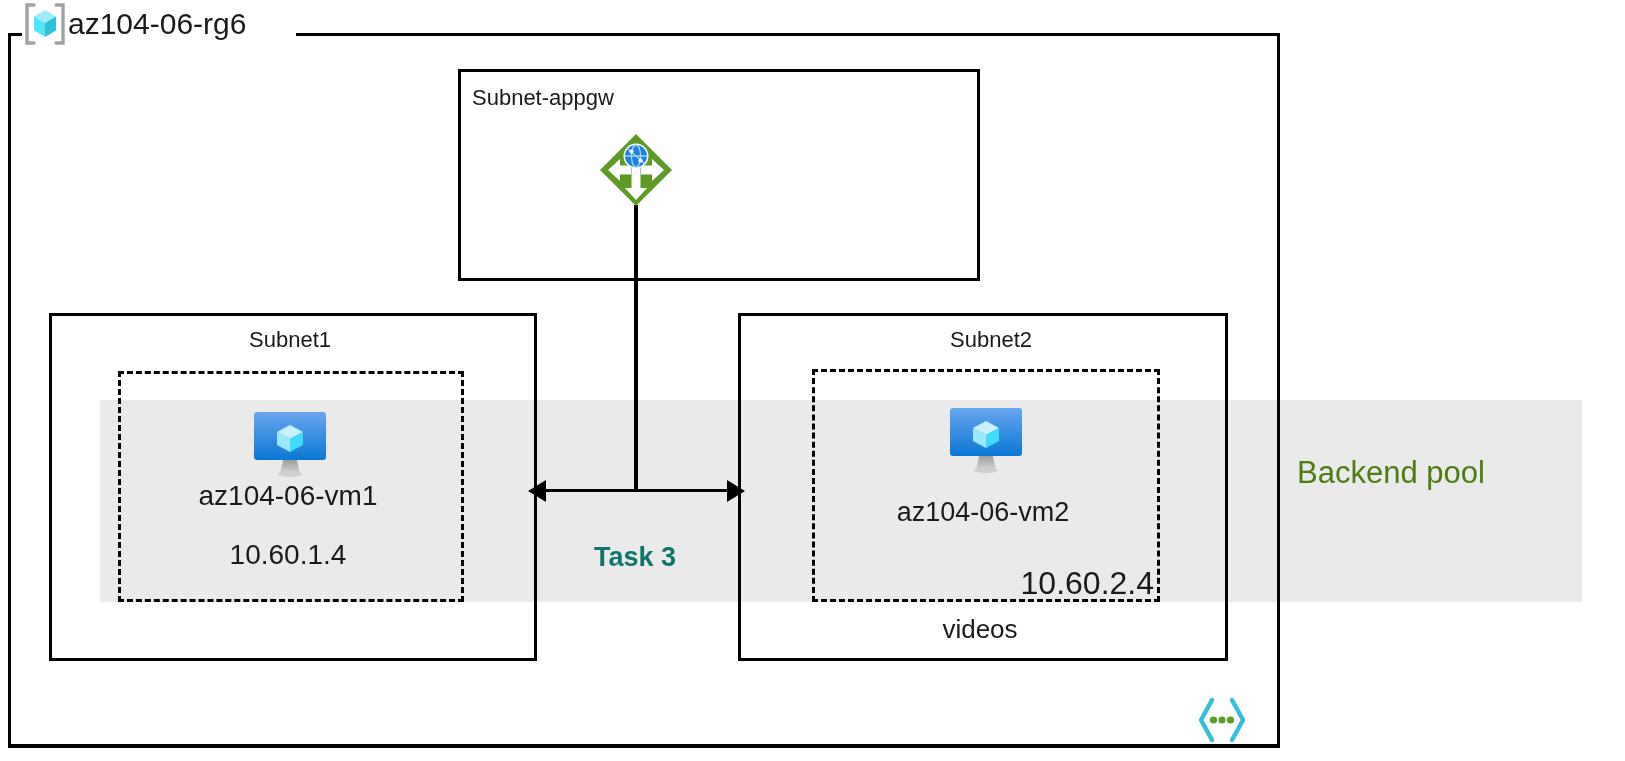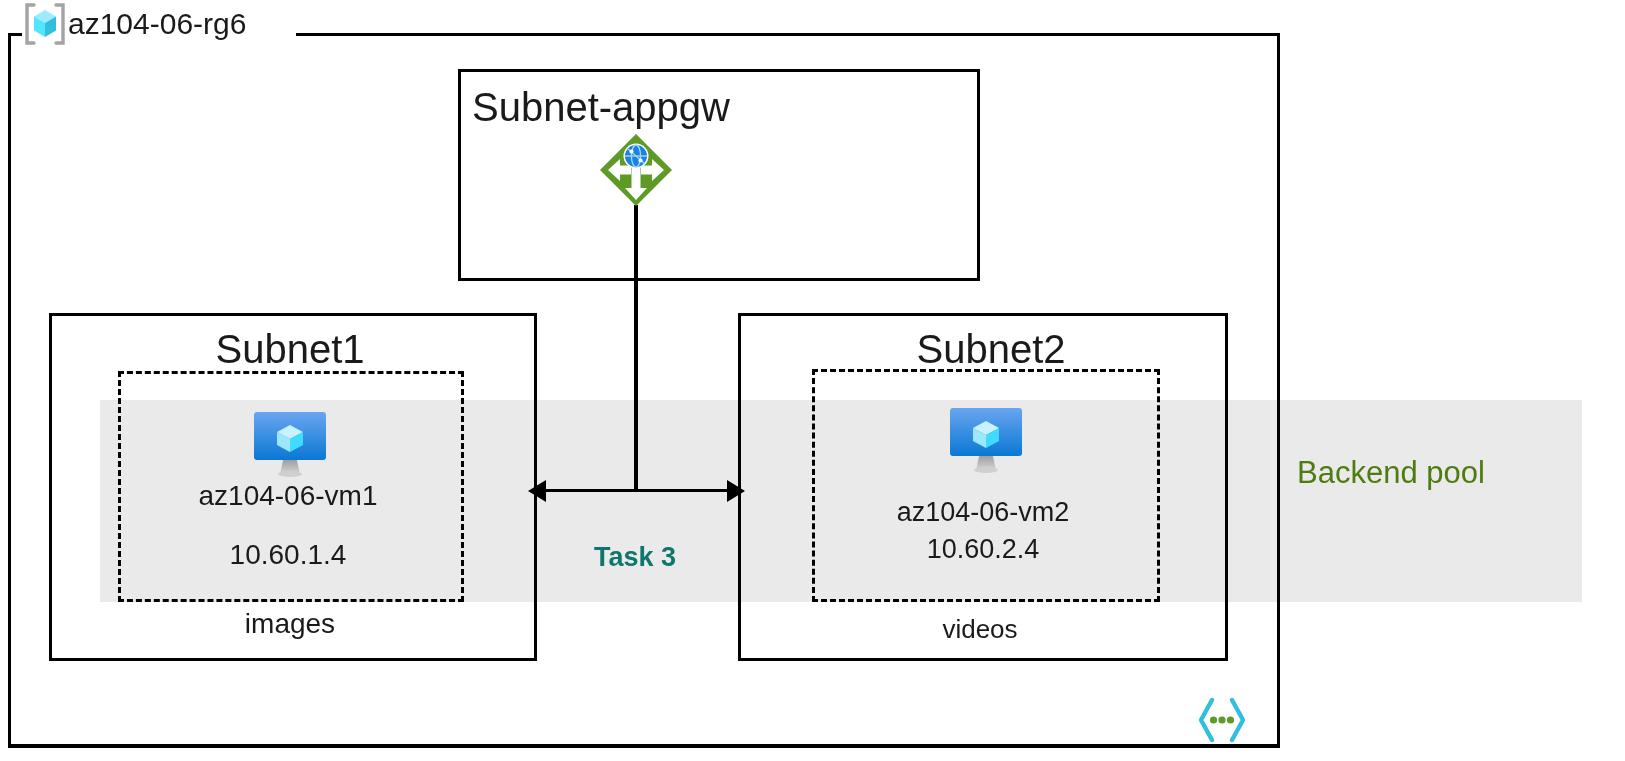--- a/index.html
+++ b/index.html
@@ -76,42 +76,42 @@
   .subnet-box {
     border: 3px solid #000;
     background: transparent;
     z-index: 5;
   }
   #subnet-appgw-box { left: 458px; top: 69px; width: 516px; height: 206px; }
   #subnet1-box      { left: 49px;  top: 313px; width: 482px; height: 342px; }
   #subnet2-box      { left: 738px; top: 313px; width: 484px; height: 342px; }
 
   .subnet-title {
-    font-size: 40px; color: #1a1a1a; white-space: nowrap; z-index: 8;
+    font-size: 22px; color: #1a1a1a; white-space: nowrap; z-index: 8;
   }
   #subnet-appgw-title { left: 472px; top: 85px; }
   #subnet1-title { left: 49px; top: 327px; width: 482px; text-align: center; }
   #subnet2-title { left: 738px; top: 327px; width: 484px; text-align: center; padding-left: 11px; }
 
   
   .dashed-box {
     border: 3px dashed #000;
     z-index: 5;
   }
   #subnet1-dashed { left: 118px; top: 371px; width: 340px; height: 225px; }
   #subnet2-dashed { left: 812px; top: 369px; width: 342px; height: 227px; }
 
   .vm-name, .vm-ip {
     font-size: 28px; color: #1a1a1a; text-align: center;
     white-space: nowrap; z-index: 8;
   }
   #vm1-name { left: 118px; top: 480px; width: 340px; }
   #vm1-ip   { left: 118px; top: 539px; width: 340px; }
   #vm2-name { left: 812px; top: 497px; width: 342px; font-size: 27px; }
-  #vm2-ip   { left: 812px; top: 534px; width: 342px; font-size: 27px; }
+  #vm2-ip   { left: 812px; top: 565px; width: 342px; font-size: 32px; text-align: right; }
 
   .sub-caption {
     font-size: 28px; color: #1a1a1a; text-align: center;
     white-space: nowrap; z-index: 8;
   }
   #subnet1-caption { left: 49px; top: 608px; width: 482px; }
   #subnet2-caption { left: 738px; top: 614px; width: 484px; font-size: 26px; }
 
   
   #appgw-labels {
@@ -234,21 +234,20 @@
 
       <rect x="6" y="6" width="72" height="48" rx="3" fill="url(#vmScreen1)"></rect>
 
       <path d="M42 19 L55 26 L42 33 L29 26 Z" fill="#c8f2fe"></path>
       <path d="M29 26 L42 33 L42 46 L29 39 Z" fill="#9ce8fb"></path>
       <path d="M55 26 L55 39 L42 46 L42 33 Z" fill="#3fdcff"></path>
     </svg>
   </div>
   <div class="abs vm-name" id="vm1-name">az104-06-vm1</div>
   <div class="abs vm-ip" id="vm1-ip">10.60.1.4</div>
-  <div class="abs sub-caption" id="subnet1-caption">images</div>
 
   <div class="abs subnet-box" id="subnet2-box"></div>
   <div class="abs subnet-title" id="subnet2-title">Subnet2</div>
   <div class="abs dashed-box" id="subnet2-dashed"></div>
   <div class="abs" id="vm2-icon">
     <svg width="84" height="76" viewBox="0 0 84 76" xmlns="http://www.w3.org/2000/svg">
       <defs>
         <linearGradient id="vmScreen2" x1="0" y1="0" x2="0" y2="1">
           <stop offset="0%" stop-color="#6aa5ef"></stop>
           <stop offset="100%" stop-color="#0a78d4"></stop>

